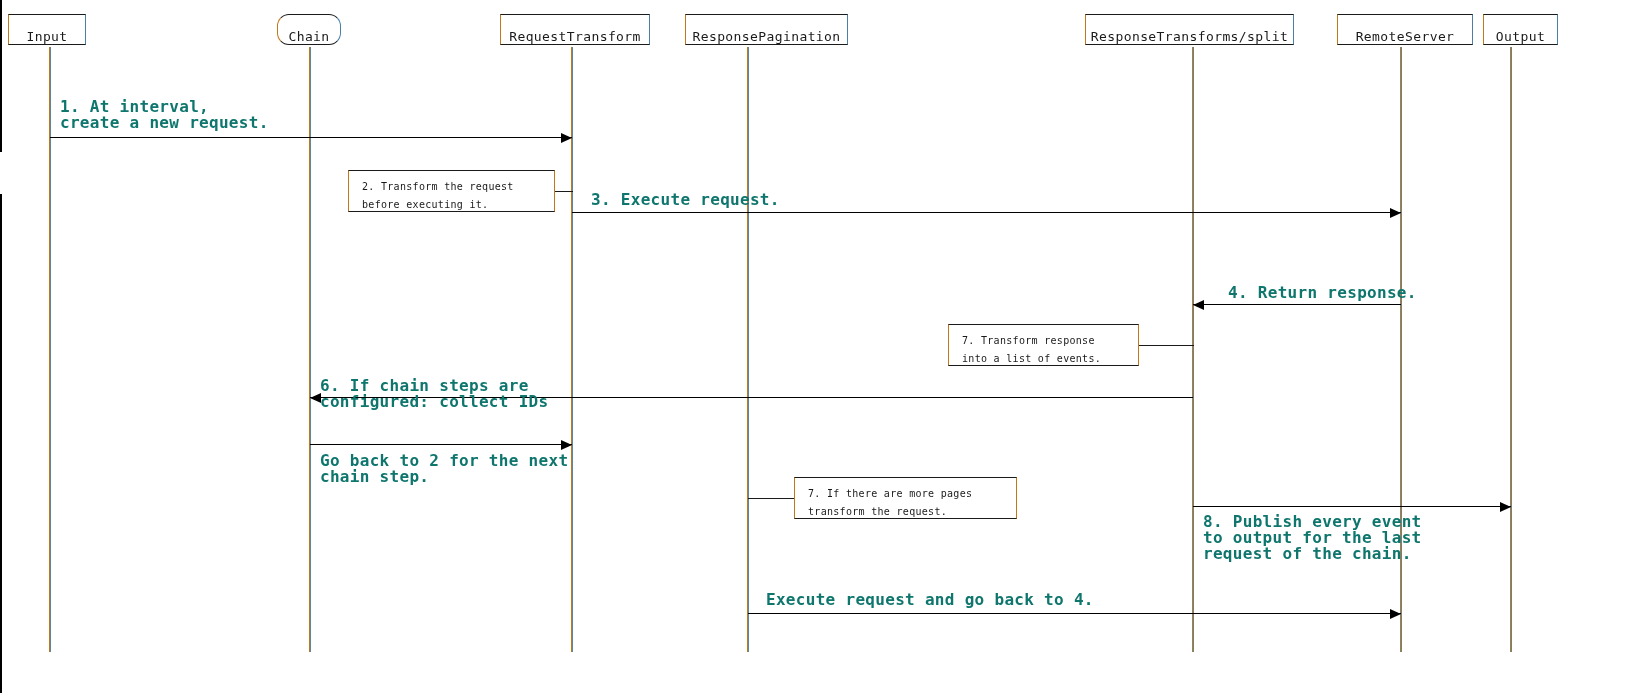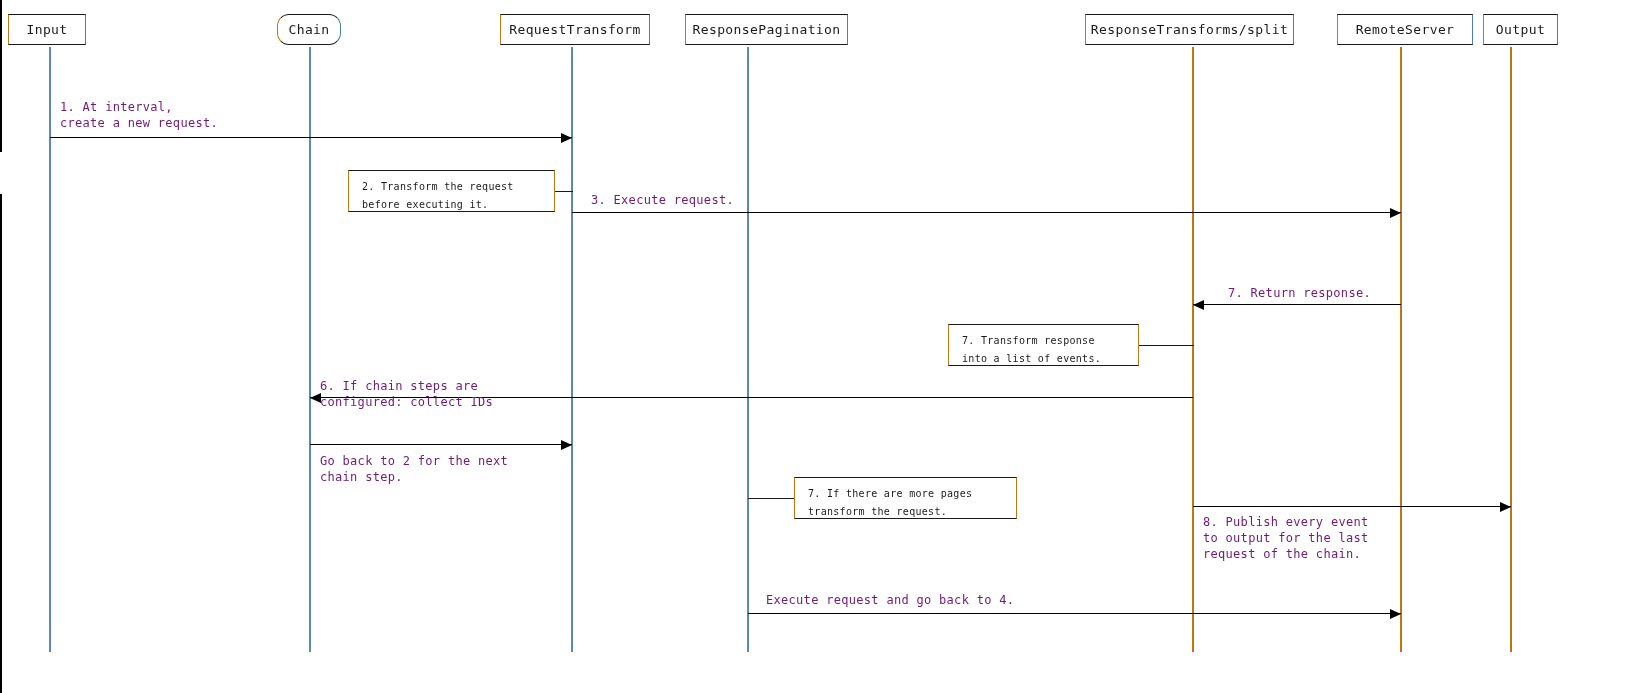--- a/index.html
+++ b/index.html
@@ -20,21 +20,21 @@
 
   
   .participant {
     position: absolute;
     box-sizing: border-box;
     background: #ffffff;
     border: 1px solid #1a1a1a;
     border-left-color: #c07818;
     border-right-color: #4a7fa8;
     display: flex;
-    align-items: center;
+    align-items: flex-end;
     justify-content: center;
     height: 31px;
     font-size: 13px;
     color: #1a1a1a;
     letter-spacing: 0.4px;
     white-space: nowrap;
   }
 
   
   .lifeline {
@@ -80,25 +80,26 @@
   }
   .note-connector {
     position: absolute;
     height: 1px;
     background: #1a1a1a;
   }
 
   
   .label {
     position: absolute;
-    font-size: 12px;
+    font-size: 16px;
     line-height: 16px;
-    color: #701a75;
+    color: #0f766e;
     white-space: pre;
     letter-spacing: 0.3px;
+    font-weight: bold;
   }
 
   
   .edge-mark {
     position: absolute;
     background: #000000;
   }
 </style>
 </head>
 <body>
@@ -134,21 +135,21 @@
     <div class="lifeline" style="left: 1510px; top: 47px; height: 605px;"></div>
     <div class="msg" style="left: 50px; top: 137px; width: 522px;"></div>
     <div class="arrowhead right" style="top: 133px; left: 561px;"></div>
     <div class="label" style="left: 60px; top: 99px;">1. At interval,
 create a new request.</div>
     <div class="msg" style="left: 572px; top: 212px; width: 829px;"></div>
     <div class="arrowhead right" style="top: 208px; left: 1390px;"></div>
     <div class="label" style="left: 591px; top: 192px;">3. Execute request.</div>
     <div class="msg" style="left: 1193px; top: 304px; width: 208px;"></div>
     <div class="arrowhead left" style="top: 300px; left: 1193px;"></div>
-    <div class="label" style="left: 1228px; top: 285px;">7. Return response.</div>
+    <div class="label" style="left: 1228px; top: 285px;">4. Return response.</div>
     <div class="msg" style="left: 310px; top: 397px; width: 883px;"></div>
     <div class="arrowhead left" style="top: 393px; left: 310px;"></div>
     <div class="label" style="left: 320px; top: 361px; margin-top: 17px;">6. If chain steps are
 configured: collect IDs</div>
     <div class="msg" style="left: 310px; top: 444px; width: 262px;"></div>
     <div class="arrowhead right" style="top: 440px; left: 561px;"></div>
     <div class="label" style="left: 320px; top: 453px;">Go back to 2 for the next
 chain step.</div>
     <div class="msg" style="left: 1193px; top: 506px; width: 318px;"></div>
     <div class="arrowhead right" style="top: 502px; left: 1500px;"></div>

